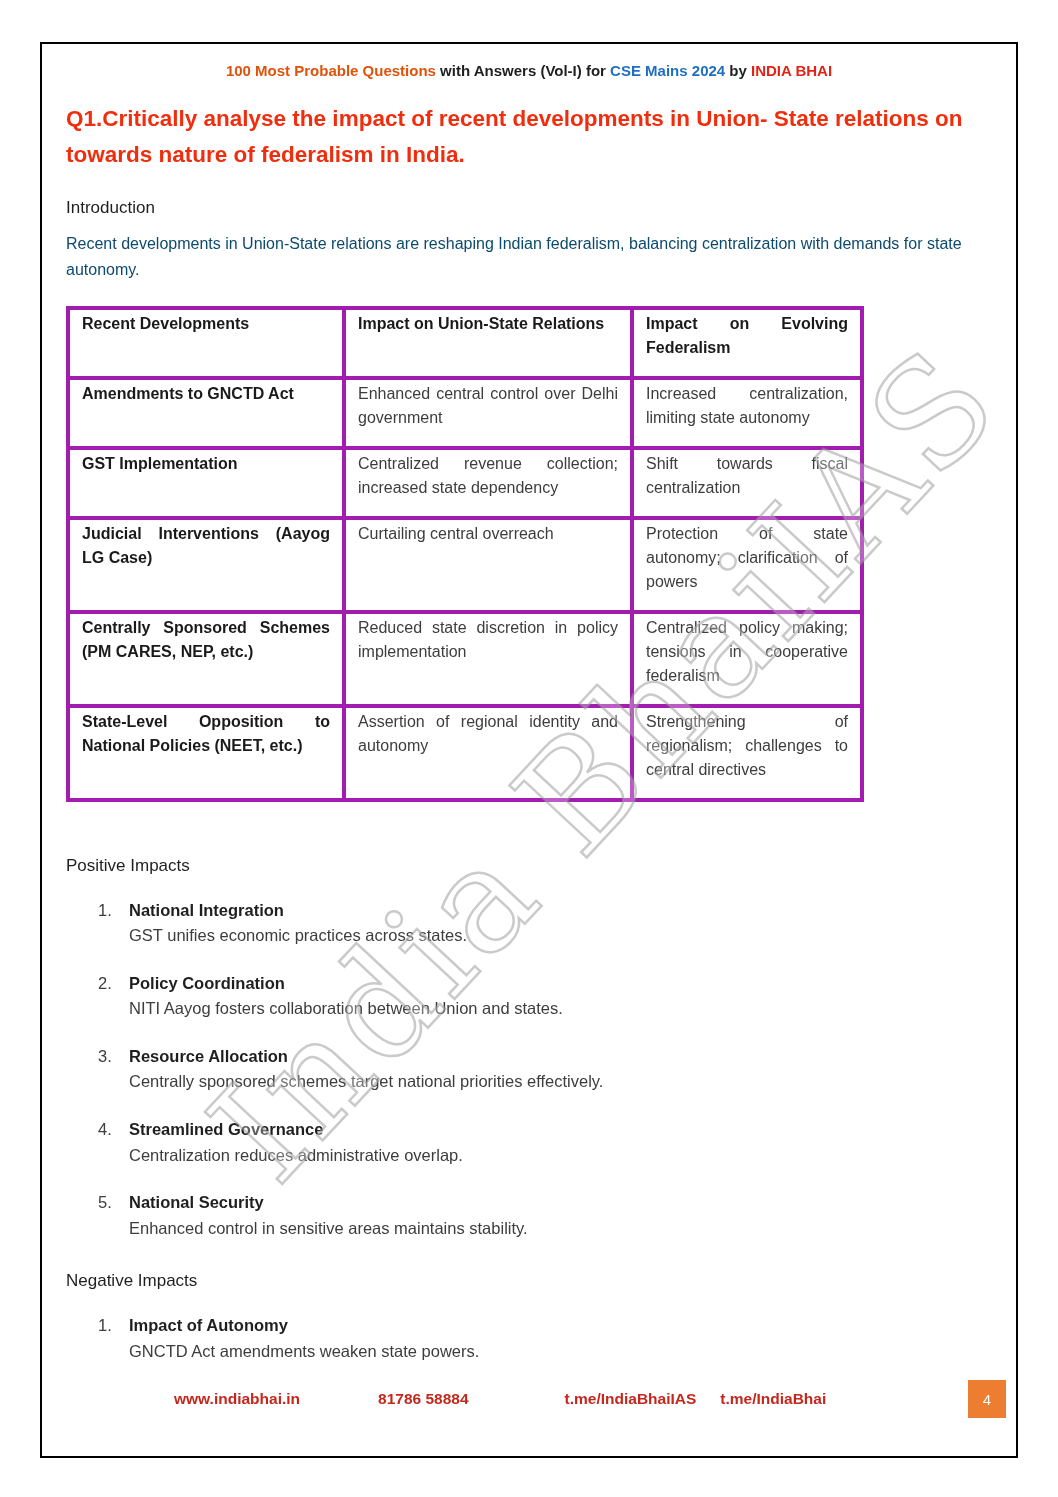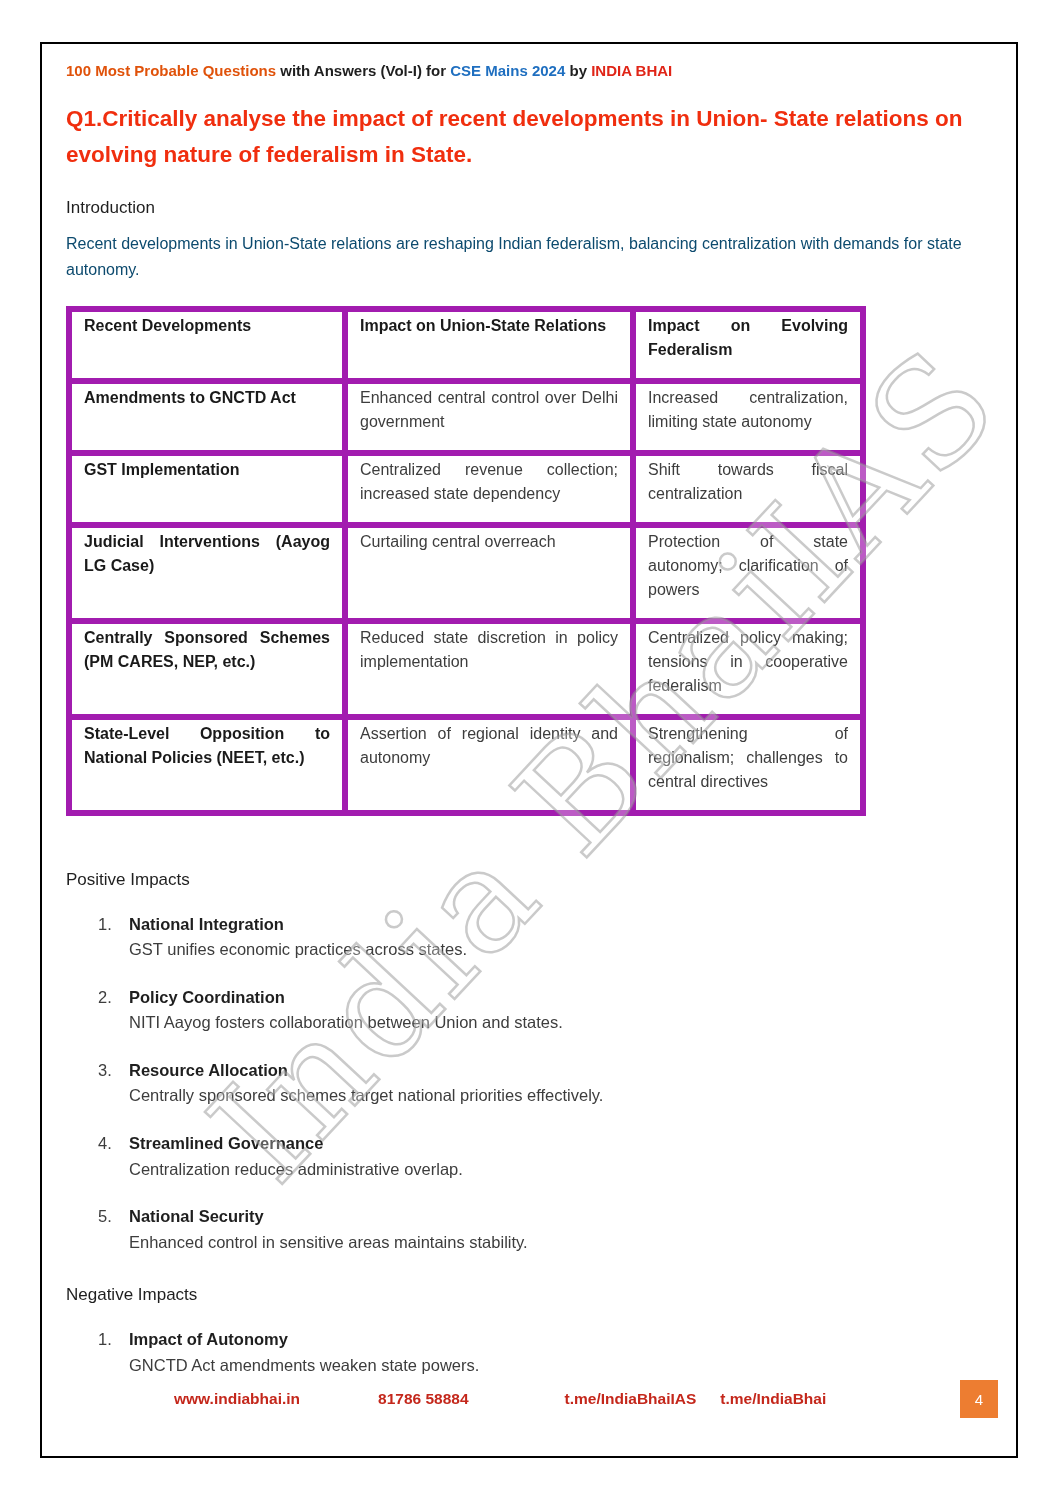--- a/index.html
+++ b/index.html
@@ -16,21 +16,21 @@
   }
   .frame {
     position: absolute;
     left: 40px; top: 42px; right: 40px; bottom: 39px;
     border: 2px solid #000000;
     padding: 16px 24px 0 24px;
     overflow: hidden;
   }
   
   .doc-header {
-    text-align: left;
+    text-align: center;
     font-size: 15px;
     font-weight: 700;
     color: #1f1f1f;
     margin-top: 2px;
   }
   .hl-orange { color: #e0520a; }
   .hl-blue { color: #1f6fc0; }
   .hl-red { color: #e02517; }
 
   
@@ -57,21 +57,21 @@
 
   
   table.dev-table {
     margin-top: 22px;
     border-collapse: collapse;
     width: 794px;
     table-layout: fixed;
     font-size: 16px;
   }
   table.dev-table th, table.dev-table td {
-    border: 6px solid #a21caf;
+    border: 4px solid #a21caf;
     vertical-align: top;
     padding: 2px 12px 16px 12px;
     text-align: justify;
     line-height: 1.5;
     color: #3d3d3d;
   }
   table.dev-table th {
     font-weight: 700;
     color: #1a1a1a;
   }
@@ -111,21 +111,21 @@
   }
   .li-title {
     font-weight: 700;
     color: #1f1f1f;
   }
   .li-text { color: #3d3d3d; }
 
   
   .doc-footer {
     position: absolute;
-    left: 24px; right: 16px; bottom: 48px;
+    left: 24px; right: 8px; bottom: 48px;
     display: flex;
     align-items: center;
     font-size: 15.5px;
     font-weight: 700;
     color: #c4271b;
   }
   .doc-footer .f-website { margin-left: 108px; }
   .doc-footer .f-phone { margin-left: 78px; }
   .doc-footer .f-tg1 { margin-left: 96px; }
   .doc-footer .f-tg2 { margin-left: 24px; }
@@ -146,21 +146,21 @@
 </head>
 <body>
 
 <div class="page">
   <div class="frame">
 
     <div class="doc-header">
       <span class="hl-orange">100 Most Probable Questions</span><span> with Answers (Vol-I) for </span><span class="hl-blue">CSE Mains 2024</span><span> by </span><span class="hl-red">INDIA BHAI</span>
     </div>
 
-    <div class="q-title">Q1.Critically analyse the impact of recent developments in Union- State relations on evolving nature of federalism in State.</div>
+    <div class="q-title">Q1.Critically analyse the impact of recent developments in Union- State relations on towards nature of federalism in India.</div>
 
     <div class="section-heading">Introduction</div>
     <div class="intro-text">Recent developments in Union-State relations are reshaping Indian federalism, balancing centralization with demands for state autonomy.</div>
 
     <table class="dev-table">
       <colgroup>
         <col style="width:276px">
         <col style="width:288px">
         <col style="width:230px">
       </colgroup>

